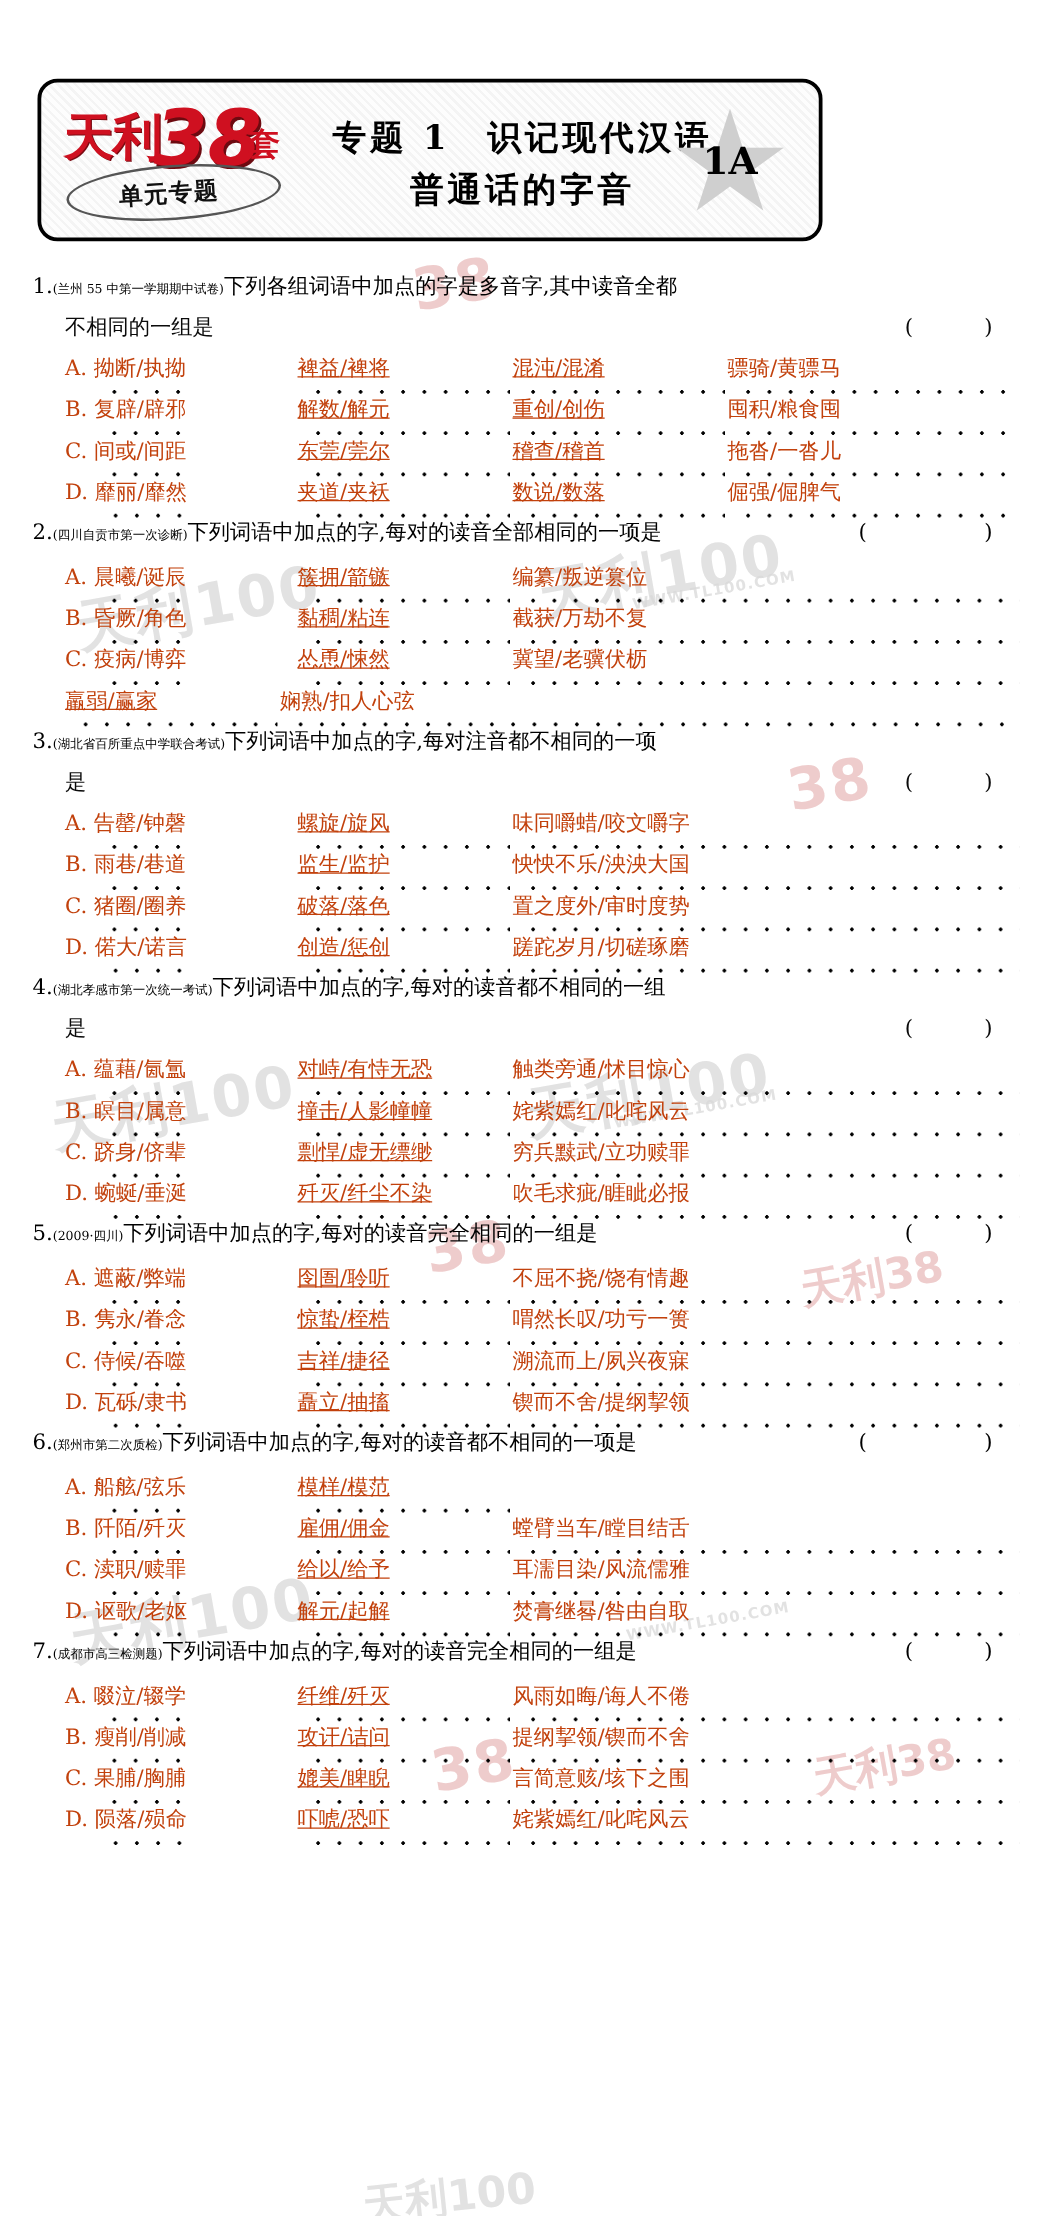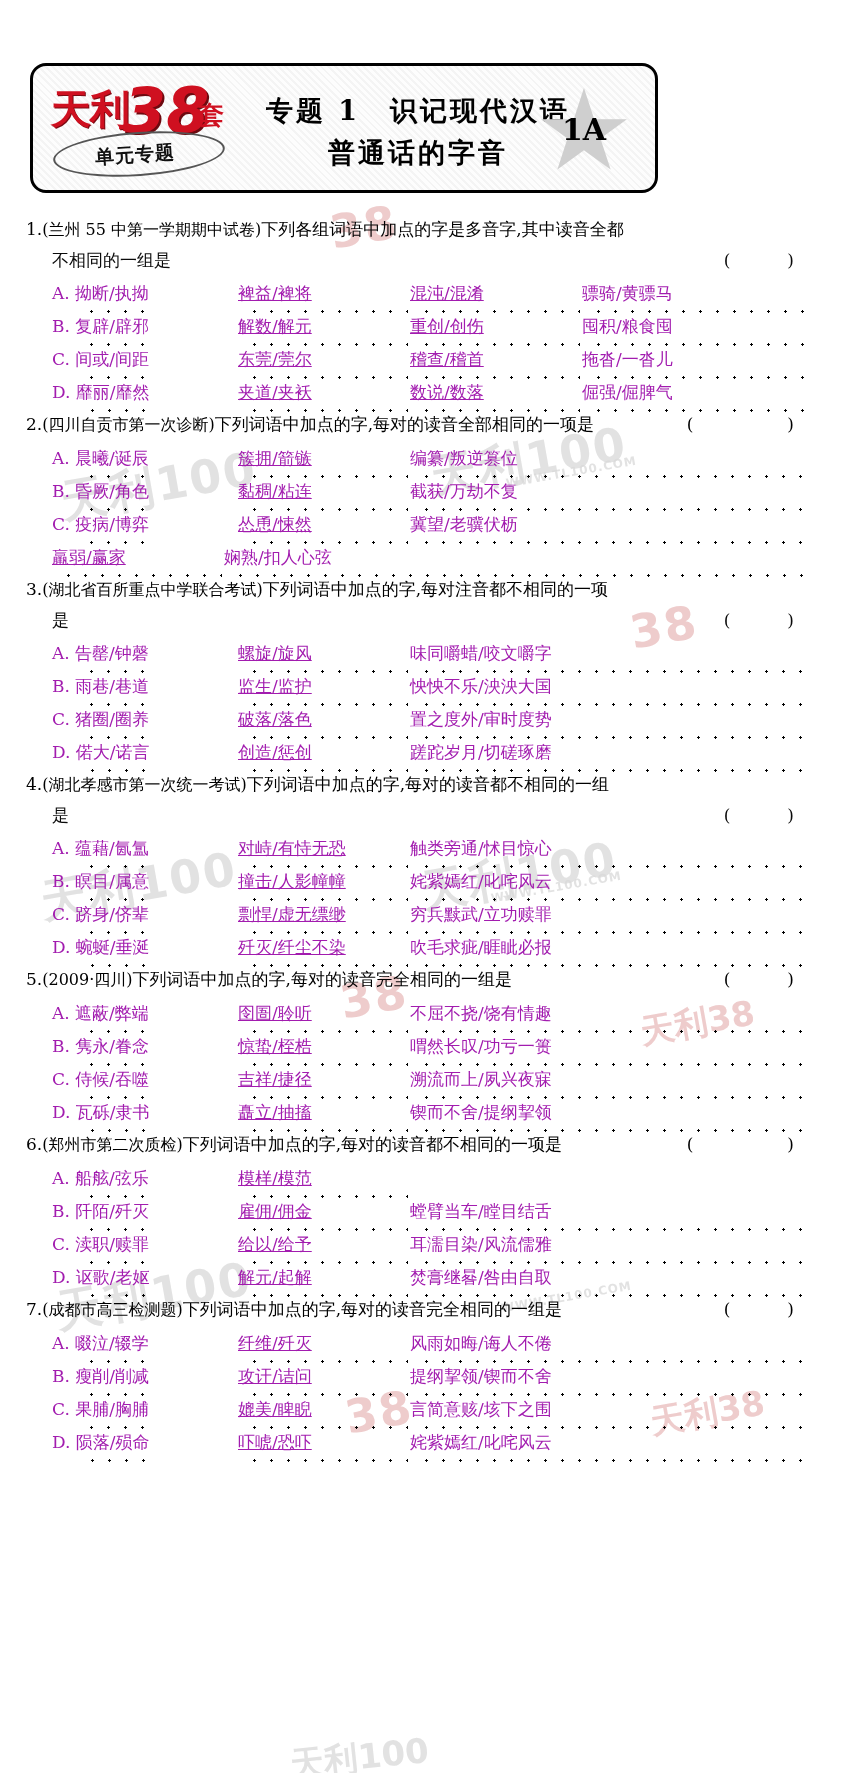--- a/index.html
+++ b/index.html
@@ -156,21 +156,21 @@
     padding: 0 32px 0 26px;
   }
   .q-stem {
     font-family: "DejaVu Serif", "Liberation Serif", serif;
     font-size: 17px;
     line-height: 30px;
     color: #000;
     position: relative;
     padding-right: 58px;
   }
-  .q-stem .src { font-size: 16px; }
+  .q-stem .src { font-size: 10px; }
   .paren {
     position: absolute;
     right: 4px;
     font-size: 17px;
     letter-spacing: 20px;
   }
   .q-stem2 {
     font-family: "DejaVu Serif", "Liberation Serif", serif;
     font-size: 17px;
     line-height: 30px;
@@ -180,21 +180,21 @@
   }
   .opts {
     margin-top: 2px;
     padding-left: 26px;
   }
   .opt-row {
     display: flex;
     font-family: "DejaVu Serif", "Liberation Serif", serif;
     font-size: 17px;
     line-height: 33px;
-    color: #a21caf;
+    color: #c2410c;
     white-space: nowrap;
   }
   .c1 { width: 186px; }
   .c2 { width: 172px; text-decoration: underline; }
   .c3 { flex: 1; }
   
   .dots {
     display: inline-block;
     position: relative;
   }

